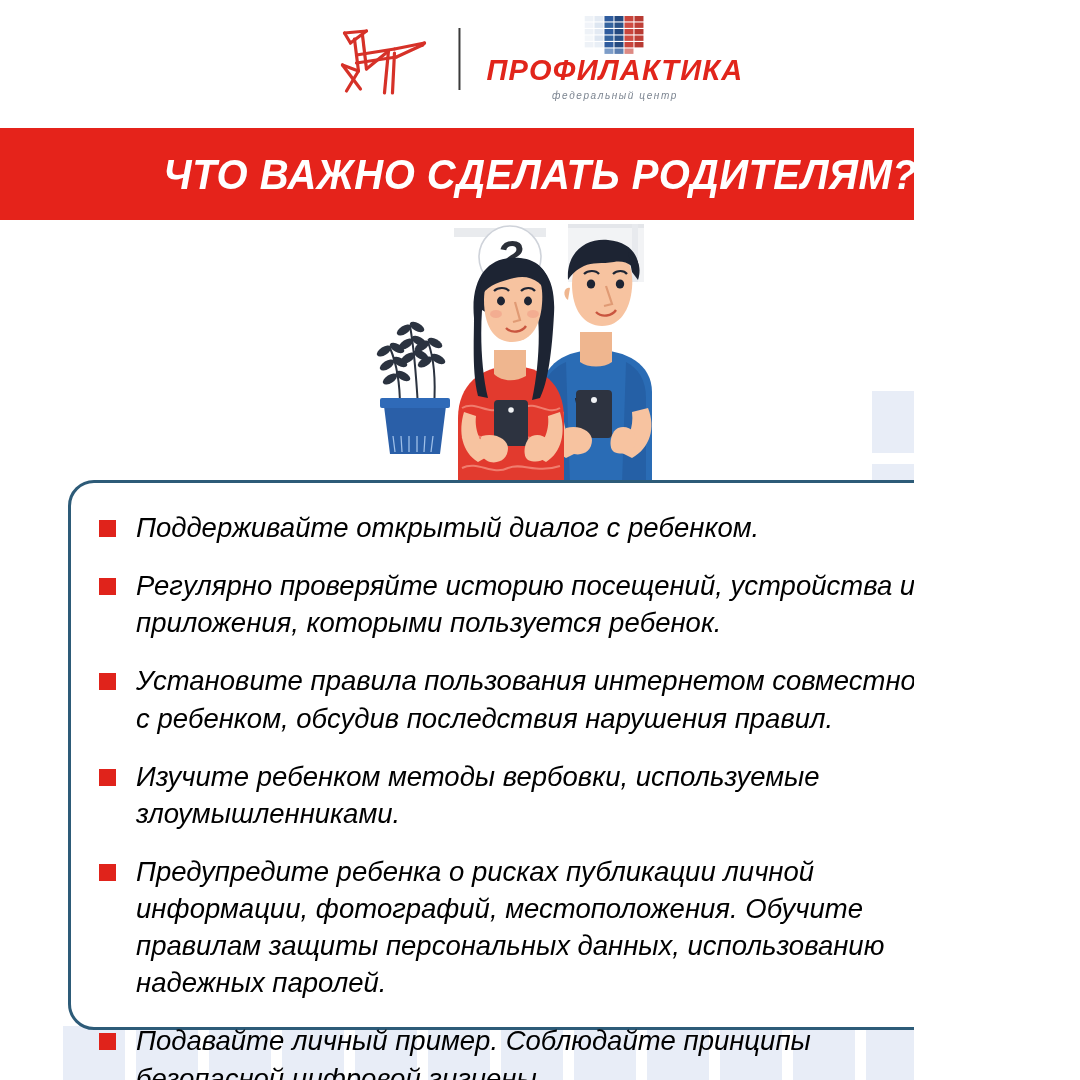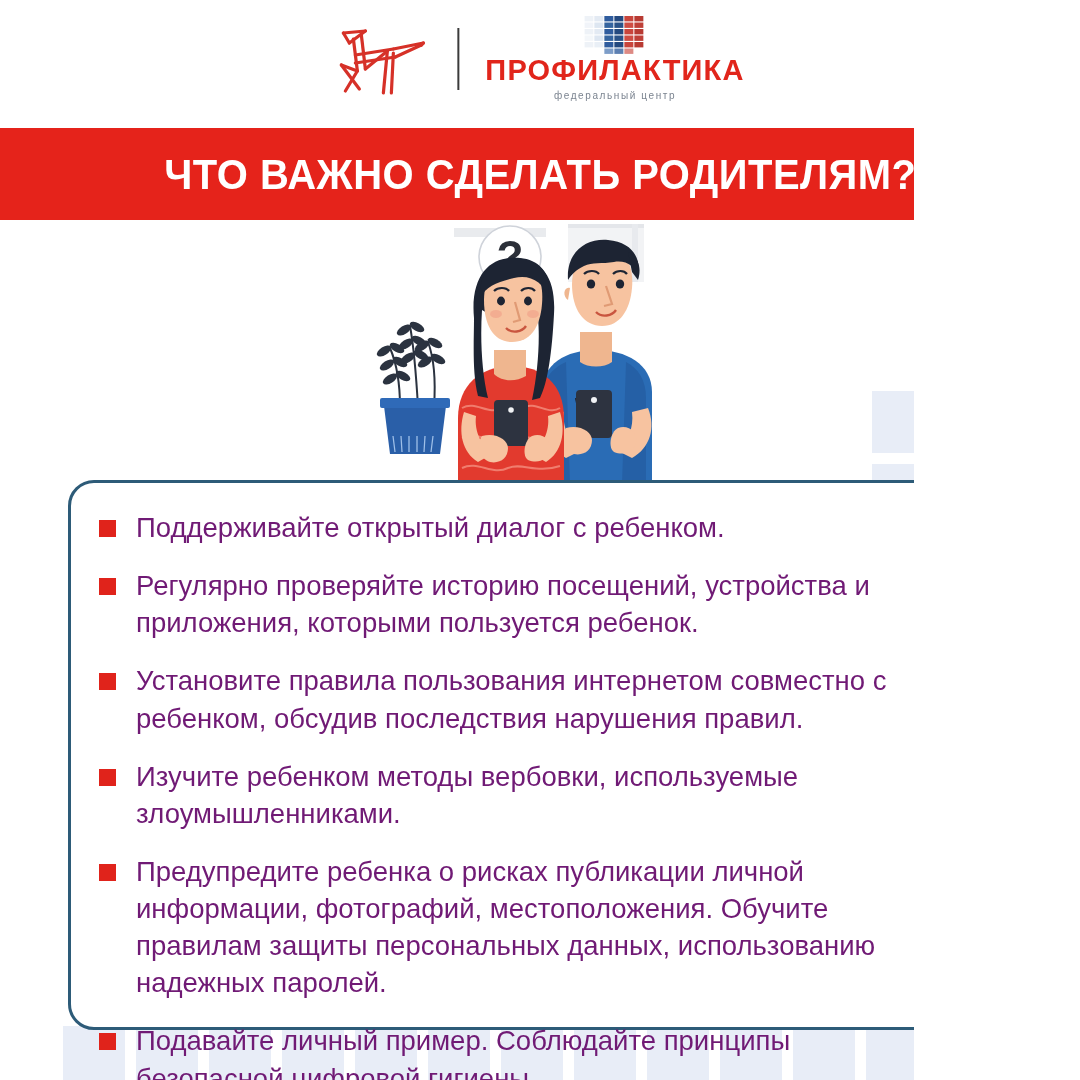--- a/index.html
+++ b/index.html
@@ -9,20 +9,21 @@
   }
   body {
     font-family: "Liberation Sans", sans-serif;
   }
   #poster {
     position: relative;
     width: 914px;
     height: 1080px;
     background: #ffffff;
     overflow: hidden;
+    font-style: italic;
   }
 
   
   #bg-pattern {
     position: absolute;
     left: 0; top: 0;
     width: 1080px; height: 1080px;
     z-index: 0;
     pointer-events: none;
   }
@@ -140,21 +141,21 @@
   .tip-item:last-child { margin-bottom: 0; }
   .tip-bullet {
     flex: 0 0 auto;
     width: 17px;
     height: 17px;
     background: #e0231b;
     margin-top: 11px;
     margin-right: 20px;
   }
   .tip-text {
-    color: #701a75;
+    color: #000000;
     font-size: 27.5px;
     line-height: 1.35;
     font-family: "Liberation Sans", sans-serif;
     max-width: 800px;
   }
 </style>
 </head>
 <body>
 
 <div id="poster">

